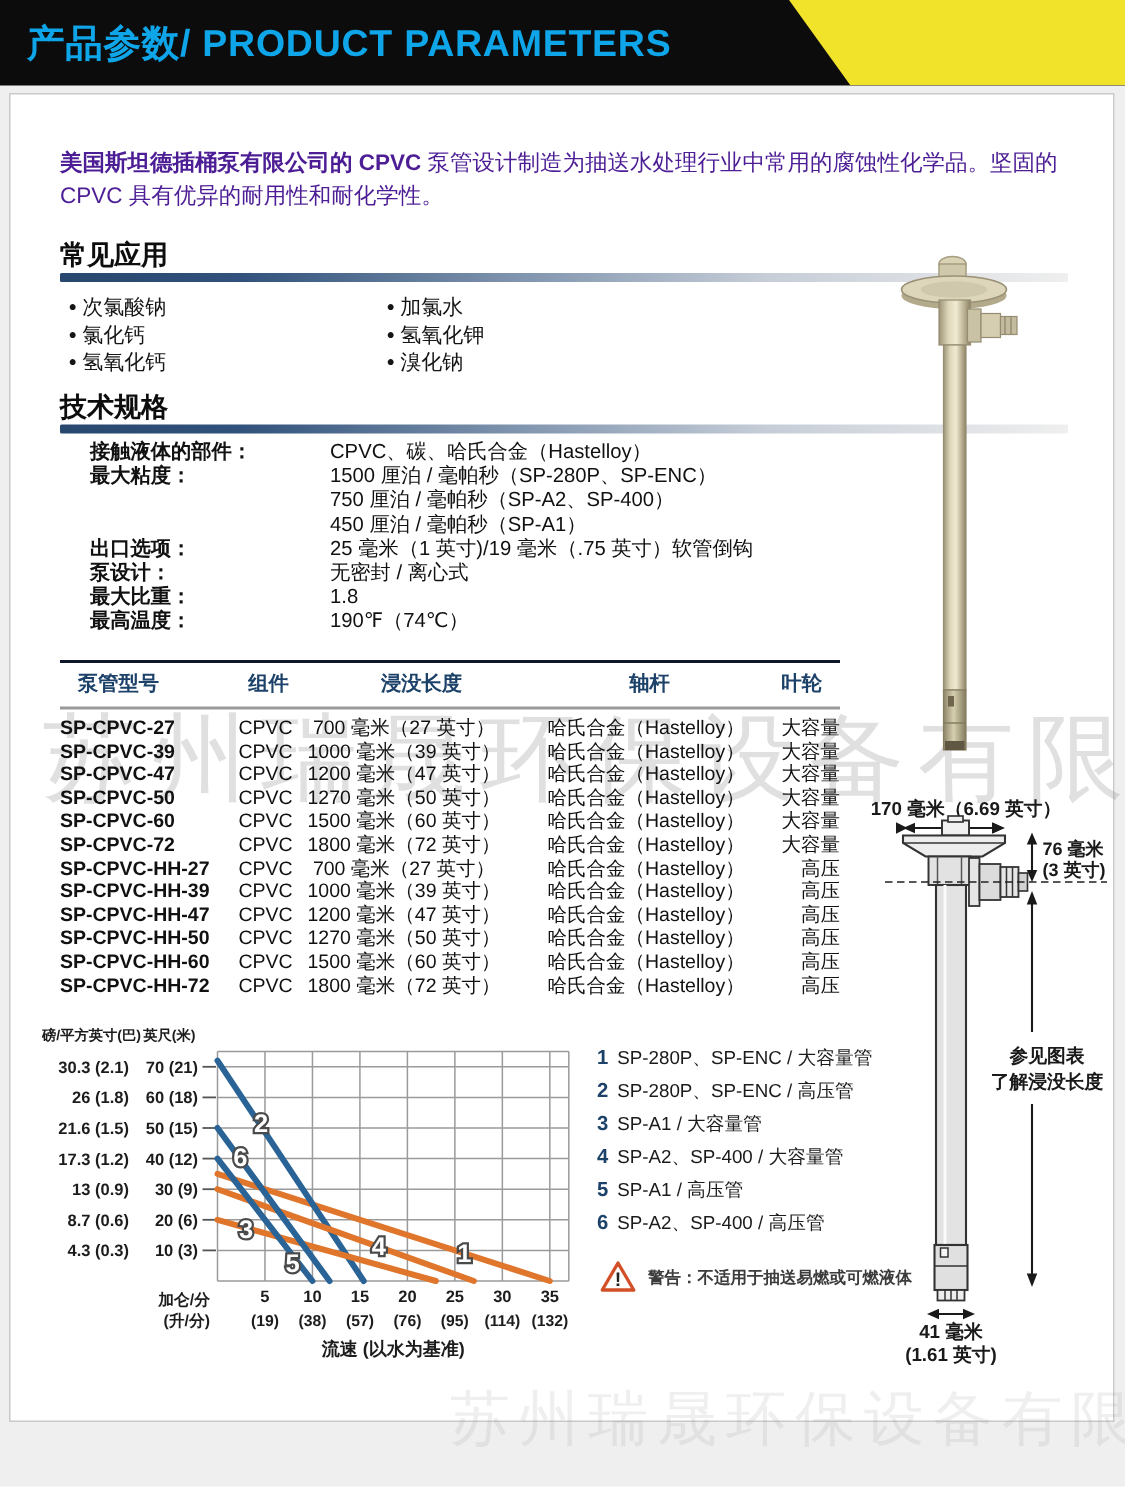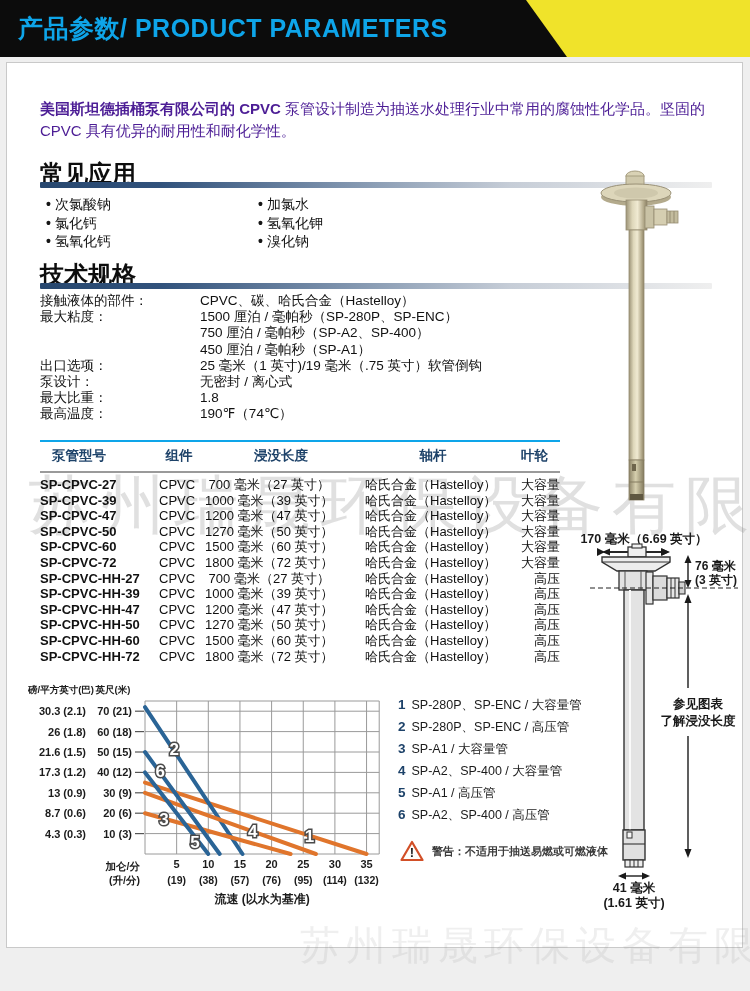--- a/index.html
+++ b/index.html
@@ -15,34 +15,34 @@
   .hdr-wedge{left:512px;top:0;width:238px;height:57px;
     clip-path:polygon(14px 0,238px 0,238px 57px,55px 57px);}
   .hdr-title{left:18px;top:12px;color:#0ea5e9;font-size:25px;font-weight:bold;letter-spacing:.5px;white-space:nowrap;}
   .hdr-title .en{font-weight:bold;letter-spacing:.5px;}
   
   .panel{left:6px;top:62px;width:737px;height:886px;background:#fff;border:1px solid #c9c9c9;box-sizing:border-box;}
   
   .intro{left:40px;top:98px;width:676px;font-size:15px;line-height:22px;color:#4c1d95;}
   .intro b{font-weight:bold;}
   
-  .sec-title{font-size:24px;font-weight:bold;color:#0d0d0d;white-space:nowrap;}
+  .sec-title{font-size:18px;font-weight:bold;color:#0d0d0d;white-space:nowrap;}
   .divider{height:6px;width:672px;border-radius:1px;
     background:linear-gradient(to right,#27476e 0%,#31527c 18%,#7e93ad 45%,#c6cdd7 70%,#efefef 100%);}
   .bullets{font-size:14px;line-height:18.5px;color:#151515;}
   .bullets div{white-space:nowrap;}
   .bullet-dot{font-weight:bold;margin-right:4px;}
   
   .spec-row{white-space:nowrap;font-size:13.5px;line-height:16.2px;}
-  .spec-label{display:inline-block;width:160px;font-weight:normal;vertical-align:top;}
+  .spec-label{display:inline-block;width:160px;font-weight:bold;vertical-align:top;margin-left:20px;}
   .spec-value{display:inline-block;}
   
   .tbl{left:40px;top:440px;width:520px;}
   .tbl-head,.tbl-row{display:grid;grid-template-columns:113px 52px 152px 152px 51px;align-items:baseline;}
-  .tbl-head{border-top:2px solid #0ea5e9;border-bottom:2px solid #9a9a9a;padding:5px 0 6px 0;margin-bottom:4px;}
+  .tbl-head{border-top:2px solid #0f172a;border-bottom:2px solid #9a9a9a;padding:5px 0 6px 0;margin-bottom:4px;}
   .tbl-head span{font-size:13.5px;font-weight:bold;color:#1d4269;text-align:center;}
   .tbl-head span:first-child{text-align:left;padding-left:12px;}
   .tbl-row{font-size:13px;line-height:15.6px;white-space:pre;}
   .tbl-row .c0{font-weight:bold;}
   .tbl-row .c1{text-align:left;padding-left:6px;}
   .tbl-row .c2{text-align:left;}
   .tbl-row .c3{text-align:left;padding-left:8px;}
   .tbl-row .c4{text-align:right;padding-left:4px;}
   
   .legend{left:398px;top:694px;width:215px;}

